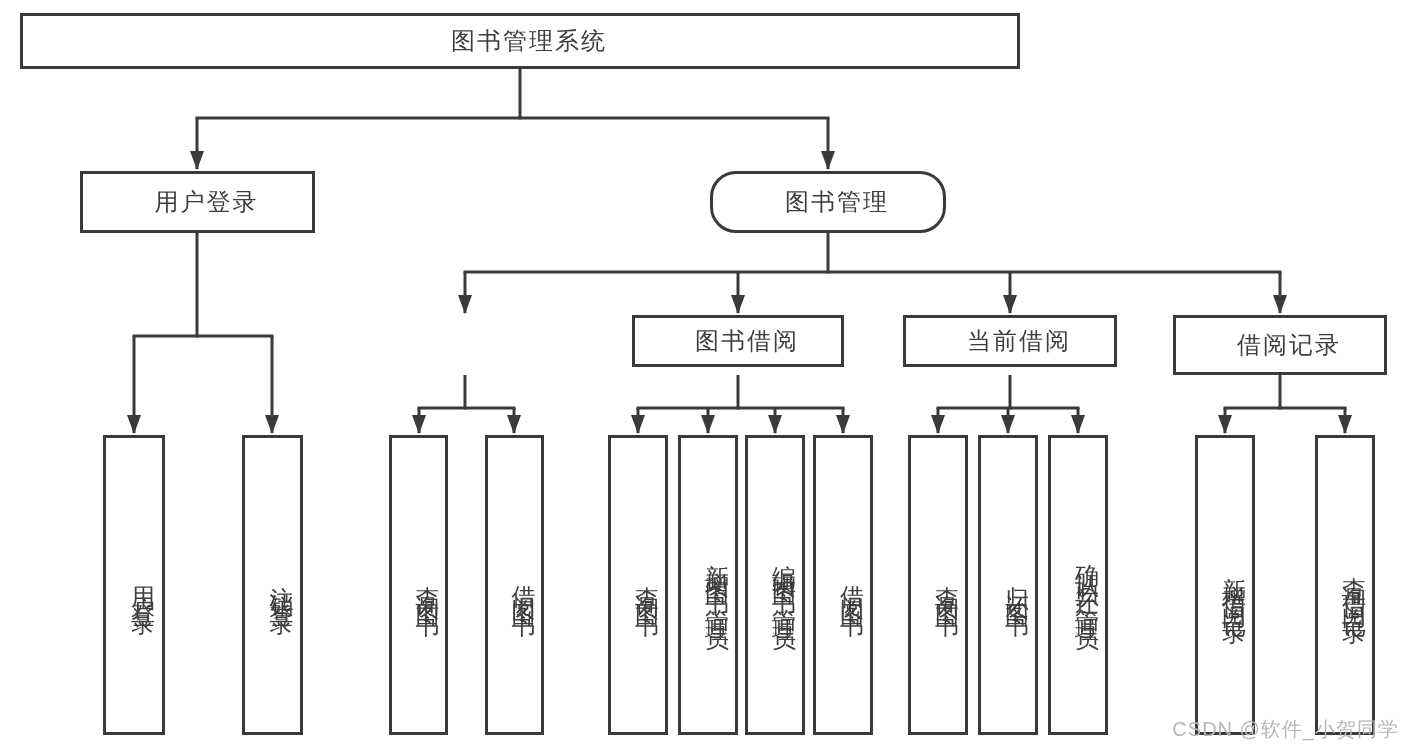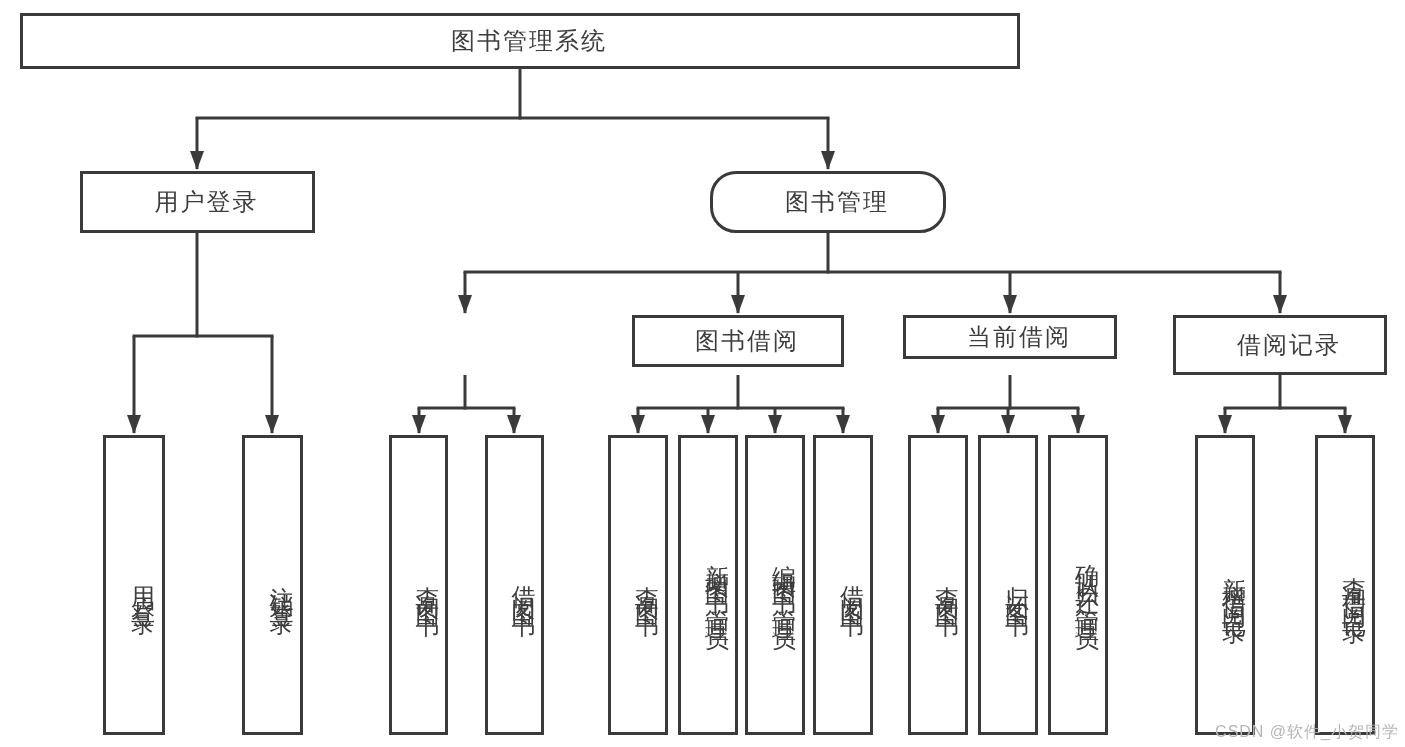--- a/index.html
+++ b/index.html
@@ -41,21 +41,21 @@
     writing-mode: vertical-rl;
     text-orientation: mixed;
     font-size: 24px;
     letter-spacing: 9px;
     line-height: 1;
   }
   .watermark {
     position: absolute;
     right: 6px;
     bottom: 4px;
-    font-size: 16px;
+    font-size: 20px;
     color: #b9b5b5;
     letter-spacing: 1px;
     white-space: nowrap;
     margin-left: 32px;
   }
 </style>
 </head>
 <body>
 
 <div class="canvas">
@@ -129,21 +129,21 @@
   <div class="node h" style="left:80px; top:171px; width:235px; height:62px;">
     <span>用户登录</span>
   </div>
   <div class="node h" style="left:710px; top:171px; width:236px; height:62px;border-radius:26px;">
     <span>图书管理</span>
   </div>
 
   <div class="node h" style="left:632px; top:315px; width:212px; height:52px;">
     <span>图书借阅</span>
   </div>
-  <div class="node h" style="left:903px; top:315px; width:214px; height:44px;">
+  <div class="node h" style="left:903px; top:315px; width:214px; height:52px;">
     <span>当前借阅</span>
   </div>
   <div class="node h" style="left:1173px; top:315px; width:214px; height:60px;">
     <span>借阅记录</span>
   </div>
 
   <div class="node v" style="left:103px; top:435px; width:62px; height:300px;">
     <span>用户登录</span>
   </div>
   <div class="node v" style="left:242px; top:435px; width:61px; height:300px;">

